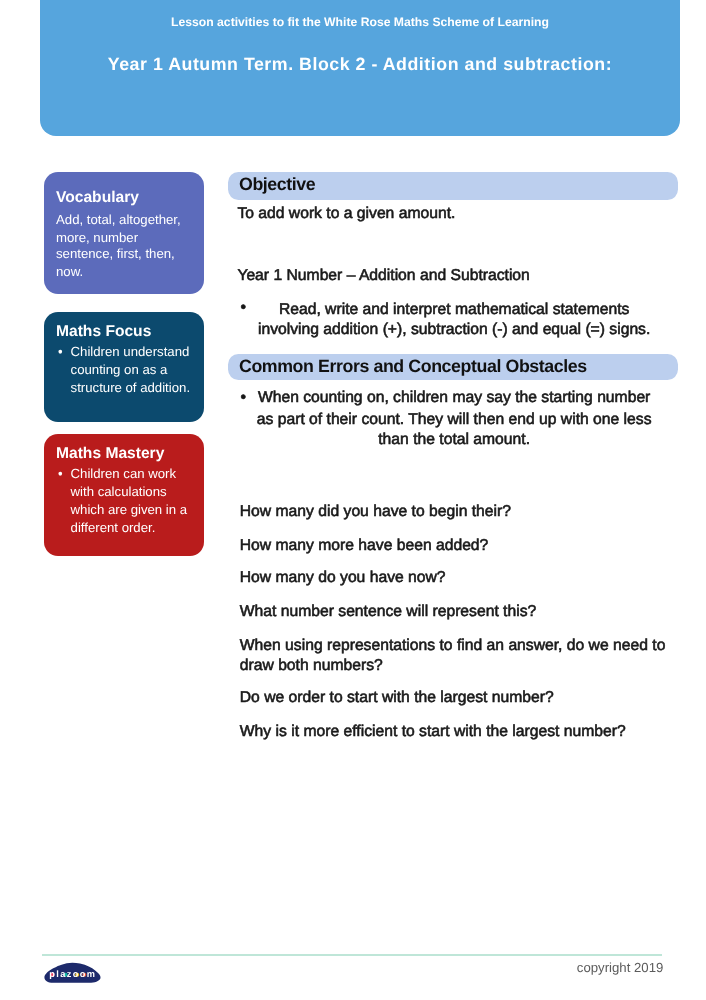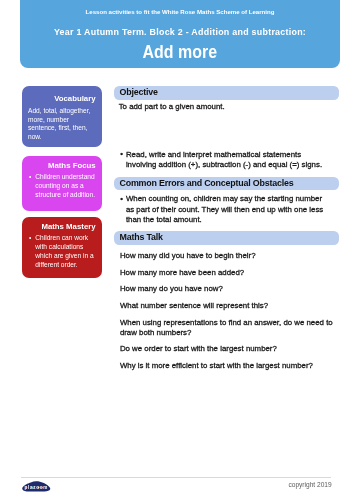--- a/index.html
+++ b/index.html
@@ -14,60 +14,59 @@
              font-size:6.1px;font-weight:bold;line-height:1;}
   .hd-sub{position:absolute;left:0;top:34.3px;width:320px;text-align:center;color:#ffffff;
           font-size:8.9px;font-weight:bold;line-height:1;letter-spacing:0.27px;}
   .hd-title{position:absolute;left:0;top:48.8px;width:320px;text-align:center;color:#ffffff;
             font-size:18.8px;font-weight:bold;line-height:1;}
   .hd-title span{display:inline-block;transform:scaleX(0.85);}
 
   
   .sidebar{position:absolute;left:22px;top:86.3px;width:79.6px;}
   .lbox{border-radius:7px;color:#ffffff;box-sizing:border-box;padding:0 6px;overflow:hidden;position:relative;}
-  .lbox h3{margin:0;font-size:7.8px;font-weight:bold;line-height:1;text-align:right;}
+  .lbox h3{margin:0;font-size:7.8px;font-weight:bold;line-height:1;}
   .lbox p{margin:0;font-size:6.6px;line-height:8.7px;}
   .lbox ul{margin:0;padding:0;list-style:none;}
   .lbox li{position:relative;padding-left:5.7px;font-size:6.6px;line-height:8.7px;}
   .lbox li:before{content:"\2022";position:absolute;left:-0.6px;top:-0.4px;}
   .vocab{background:#5c6bbb;height:61.2px;padding-top:9.2px;}
-  .focus{background:#d946ef;height:54.9px;margin-top:8.6px;padding-top:6.0px;}
+  .focus{background:#0c4a6e;height:54.9px;margin-top:8.6px;padding-top:6.0px;}
   .mastery{background:#b91c1c;height:60.2px;margin-top:6.5px;padding-top:5.6px;}
   .lbox h3+*{margin-top:3.6px;}
   .lbox ul{margin-left:1.6px;}
 
   
   .main{position:absolute;left:114.1px;top:0;width:224.6px;height:500px;}
   .pill{position:absolute;left:0;width:224.6px;background:#bccfee;border-radius:5.2px;height:13.45px;
         box-sizing:border-box;padding-left:5.4px;font-size:8.9px;font-weight:bold;color:#111111;letter-spacing:-0.2px;
         display:flex;align-items:center;text-align:right;}
   .ptxt{display:block;position:relative;top:-0.7px;}
   .tb{position:absolute;left:0;width:224.6px;font-size:7.85px;color:#1a1a1a;line-height:10.2px;
       -webkit-text-stroke:0.3px #1a1a1a;}
   .tb.ind{left:4.6px;width:220px;}
   ul.blist{margin:0;padding:0;list-style:none;}
-  ul.blist li{position:relative;padding-left:5.1px;}
+  ul.blist li{position:relative;padding-left:5.1px;text-align:center;}
   ul.blist li:before{content:"\2022";position:absolute;left:-0.6px;top:-0.5px;color:#161616;}
   .q{position:absolute;left:5.8px;width:220px;font-size:7.85px;color:#1a1a1a;line-height:10.2px;
      -webkit-text-stroke:0.3px #1a1a1a;}
 
   
   .footline{position:absolute;left:21.3px;top:477px;width:310.2px;height:1.1px;background:#bfe6d8;}
   .copy{position:absolute;left:0;top:482.2px;width:331.7px;text-align:right;font-size:6.6px;color:#5c5c5c;line-height:1;}
   .logo{position:absolute;left:22.1px;top:481.4px;width:28.6px;height:10.8px;line-height:0;font-size:0;}
 </style>
 </head>
 <body>
 
 <div class="page">
 
   <div class="header">
     <div class="hd-kicker">Lesson activities to fit the White Rose Maths Scheme of Learning</div>
     <div class="hd-sub">Year 1 Autumn Term. Block 2 - Addition and subtraction:</div>
-    <div class="hd-title"><span>Add more</span></div>
   </div>
 
   <div class="sidebar">
     <div class="lbox vocab">
       <h3>Vocabulary</h3>
       <p>Add, total, altogether, more, number sentence, first, then, now.</p>
     </div>
     <div class="lbox focus">
       <h3>Maths Focus</h3>
       <ul>
@@ -80,36 +79,34 @@
         <li>Children can work with calculations which are given in a different order.</li>
       </ul>
     </div>
   </div>
 
   <div class="main">
 
     <div class="pill" style="top:86.3px">
       <span class="ptxt">Objective</span>
     </div>
-    <div class="tb ind" style="top:101.70px">To add part to a given amount.</div>
+    <div class="tb ind" style="top:101.70px">To add work to a given amount.</div>
 
+    <div class="tb ind" style="top:132.80px">Year 1 Number – Addition and Subtraction</div>
     <ul class="tb blist" style="top:149.70px;left:6.7px;width:207.5px">
       <li>Read, write and interpret mathematical statements involving addition (+), subtraction (-) and equal (=) signs.</li>
     </ul>
 
     <div class="pill" style="top:176.6px">
       <span class="ptxt">Common Errors and Conceptual Obstacles</span>
     </div>
     <ul class="tb blist" style="top:194.30px;left:6.7px;width:207.5px">
       <li>When counting on, children may say the starting number as part of their count. They will then end up with one less than the total amount.</li>
     </ul>
 
-    <div class="pill" style="top:231.3px">
-      <span class="ptxt">Maths Talk</span>
-    </div>
     <div>
       <div class="q" style="top:251.00px">How many did you have to begin their?</div>
       <div class="q" style="top:267.50px">How many more have been added?</div>
       <div class="q" style="top:284.30px">How many do you have now?</div>
       <div class="q" style="top:300.60px">What number sentence will represent this?</div>
       <div class="q" style="top:317.50px">When using representations to find an answer, do we need to draw both numbers?</div>
       <div class="q" style="top:343.80px">Do we order to start with the largest number?</div>
       <div class="q" style="top:360.50px">Why is it more efficient to start with the largest number?</div>
     </div>
   </div>

